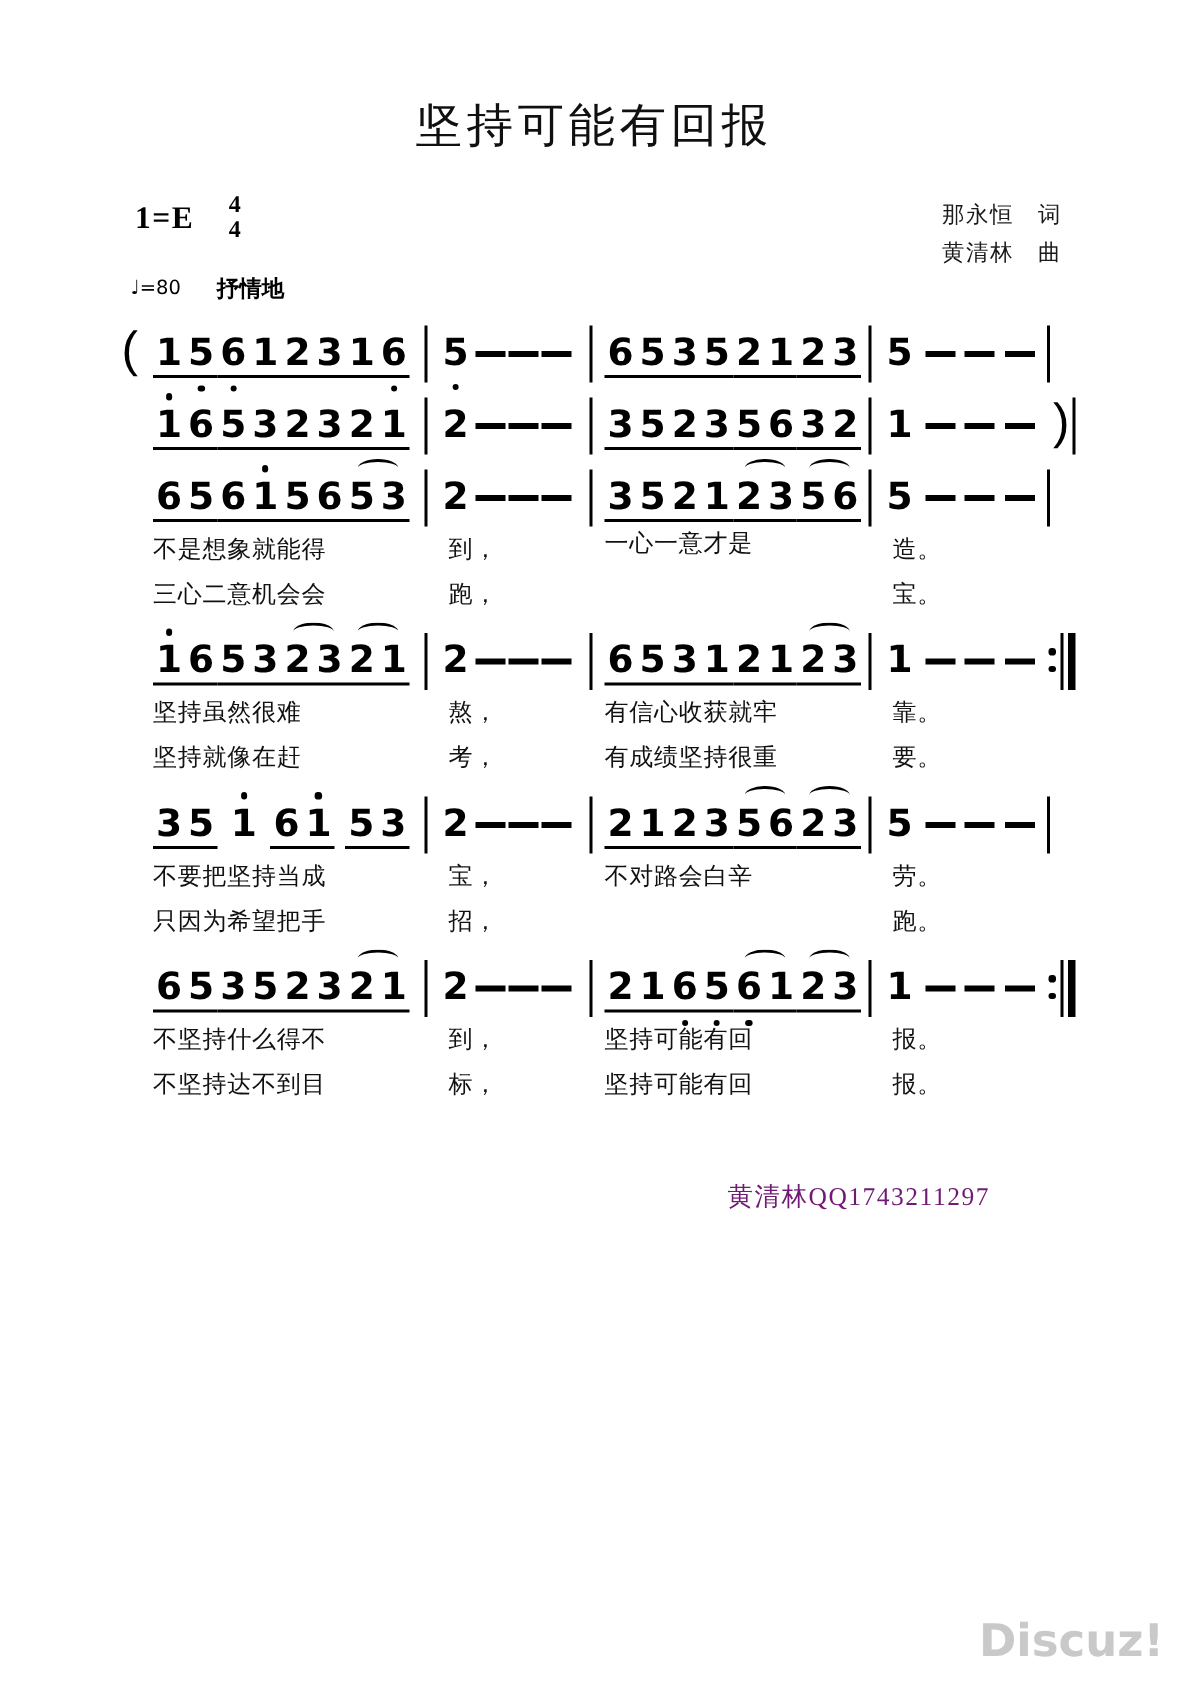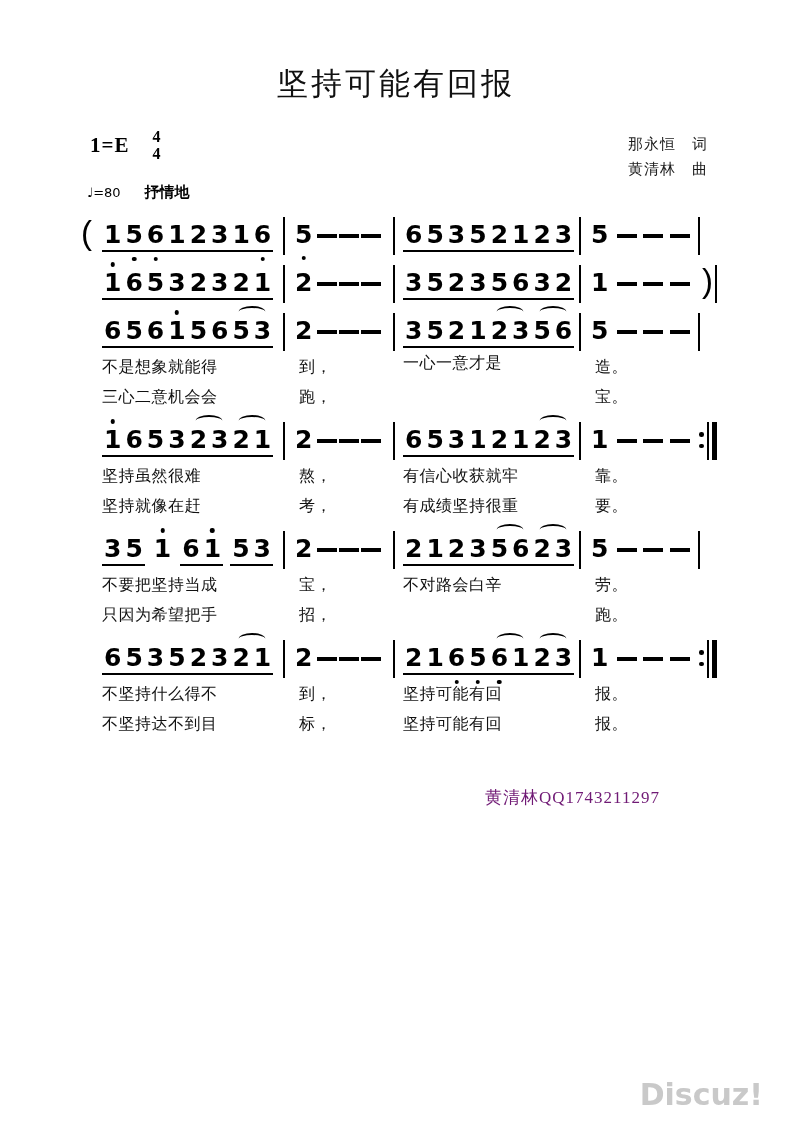--- a/index.html
+++ b/index.html
@@ -71,21 +71,21 @@
   }
   .lyric-row.first { margin-top:4px; }
   .lyr { white-space:nowrap; }
   .lyr.held { padding-left:6px; }
 
   .footer-credit {
     position:absolute; left:485px; top:786px; font-size:17px;
     font-family:"Liberation Serif", serif; color:#701a75; letter-spacing:1px;
   }
   .watermark {
-    position:absolute; right:29px; top:1077px; font-size:30px; font-weight:bold;
+    position:absolute; right:16px; top:1077px; font-size:30px; font-weight:bold;
     color:#c9c9c9; font-family:"DejaVu Sans", sans-serif;
   }
 </style>
 </head>
 <body>
 
 <div class="page">
 
   <div class="title">坚持可能有回报</div>
 

